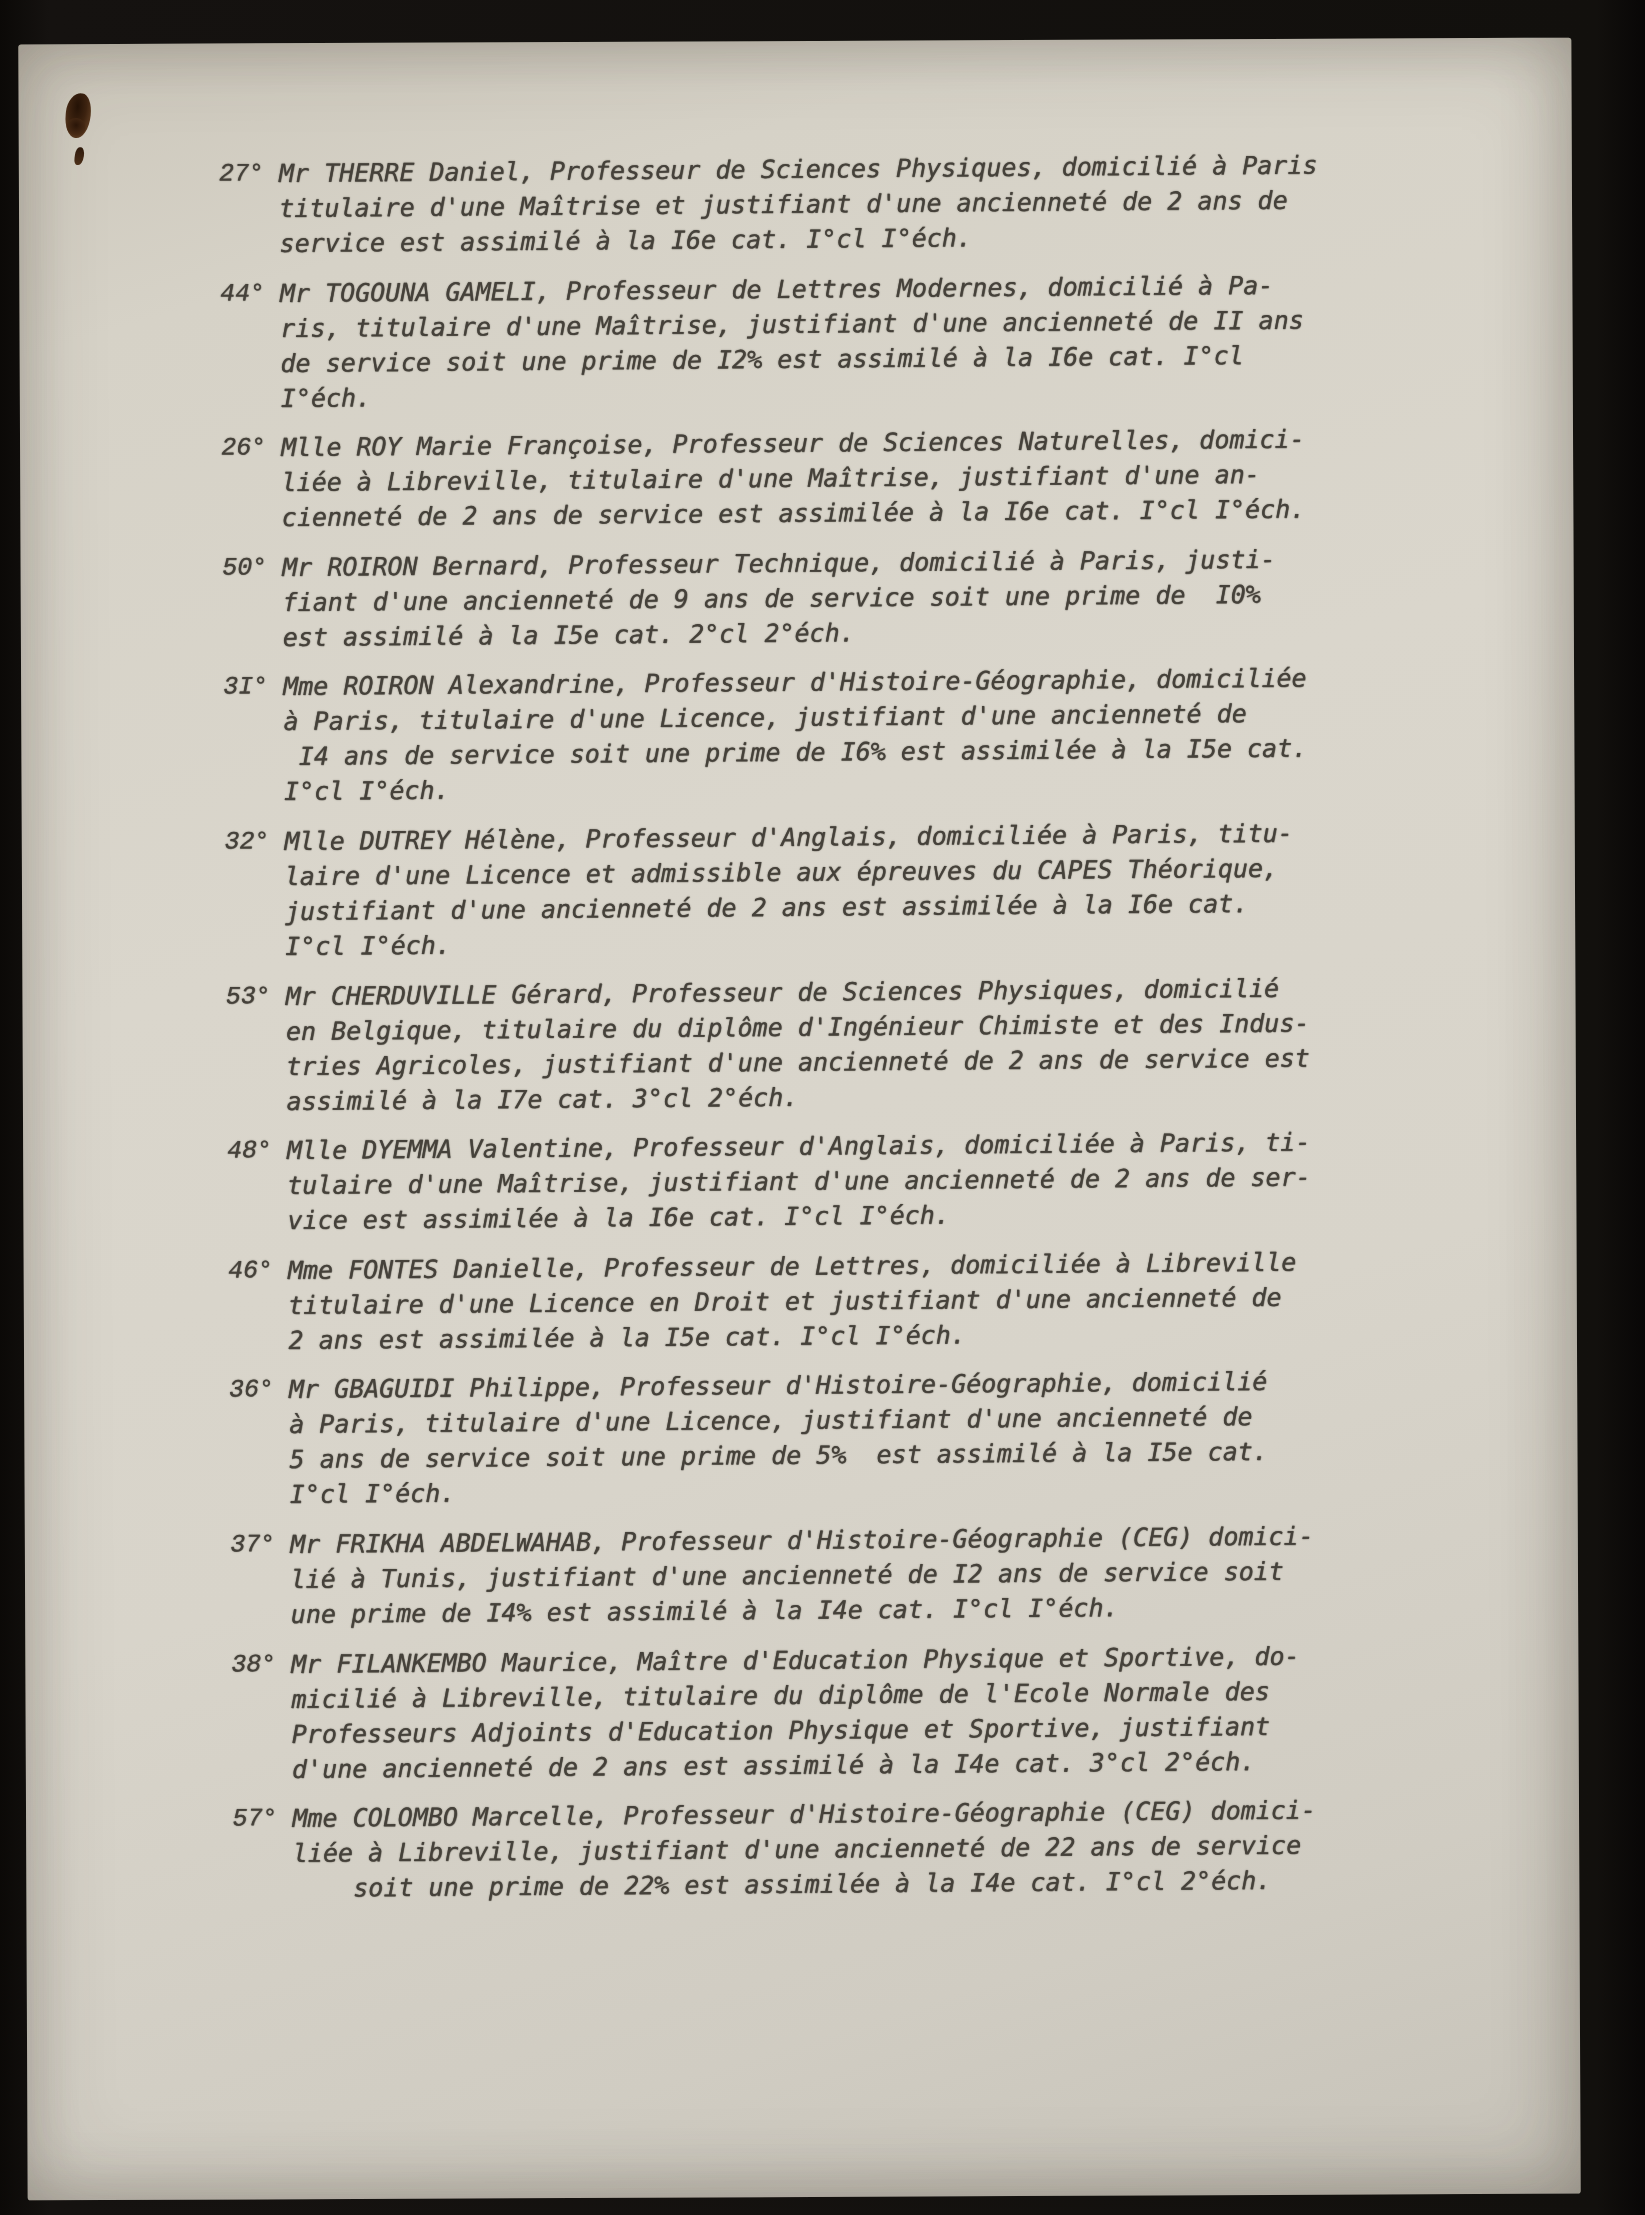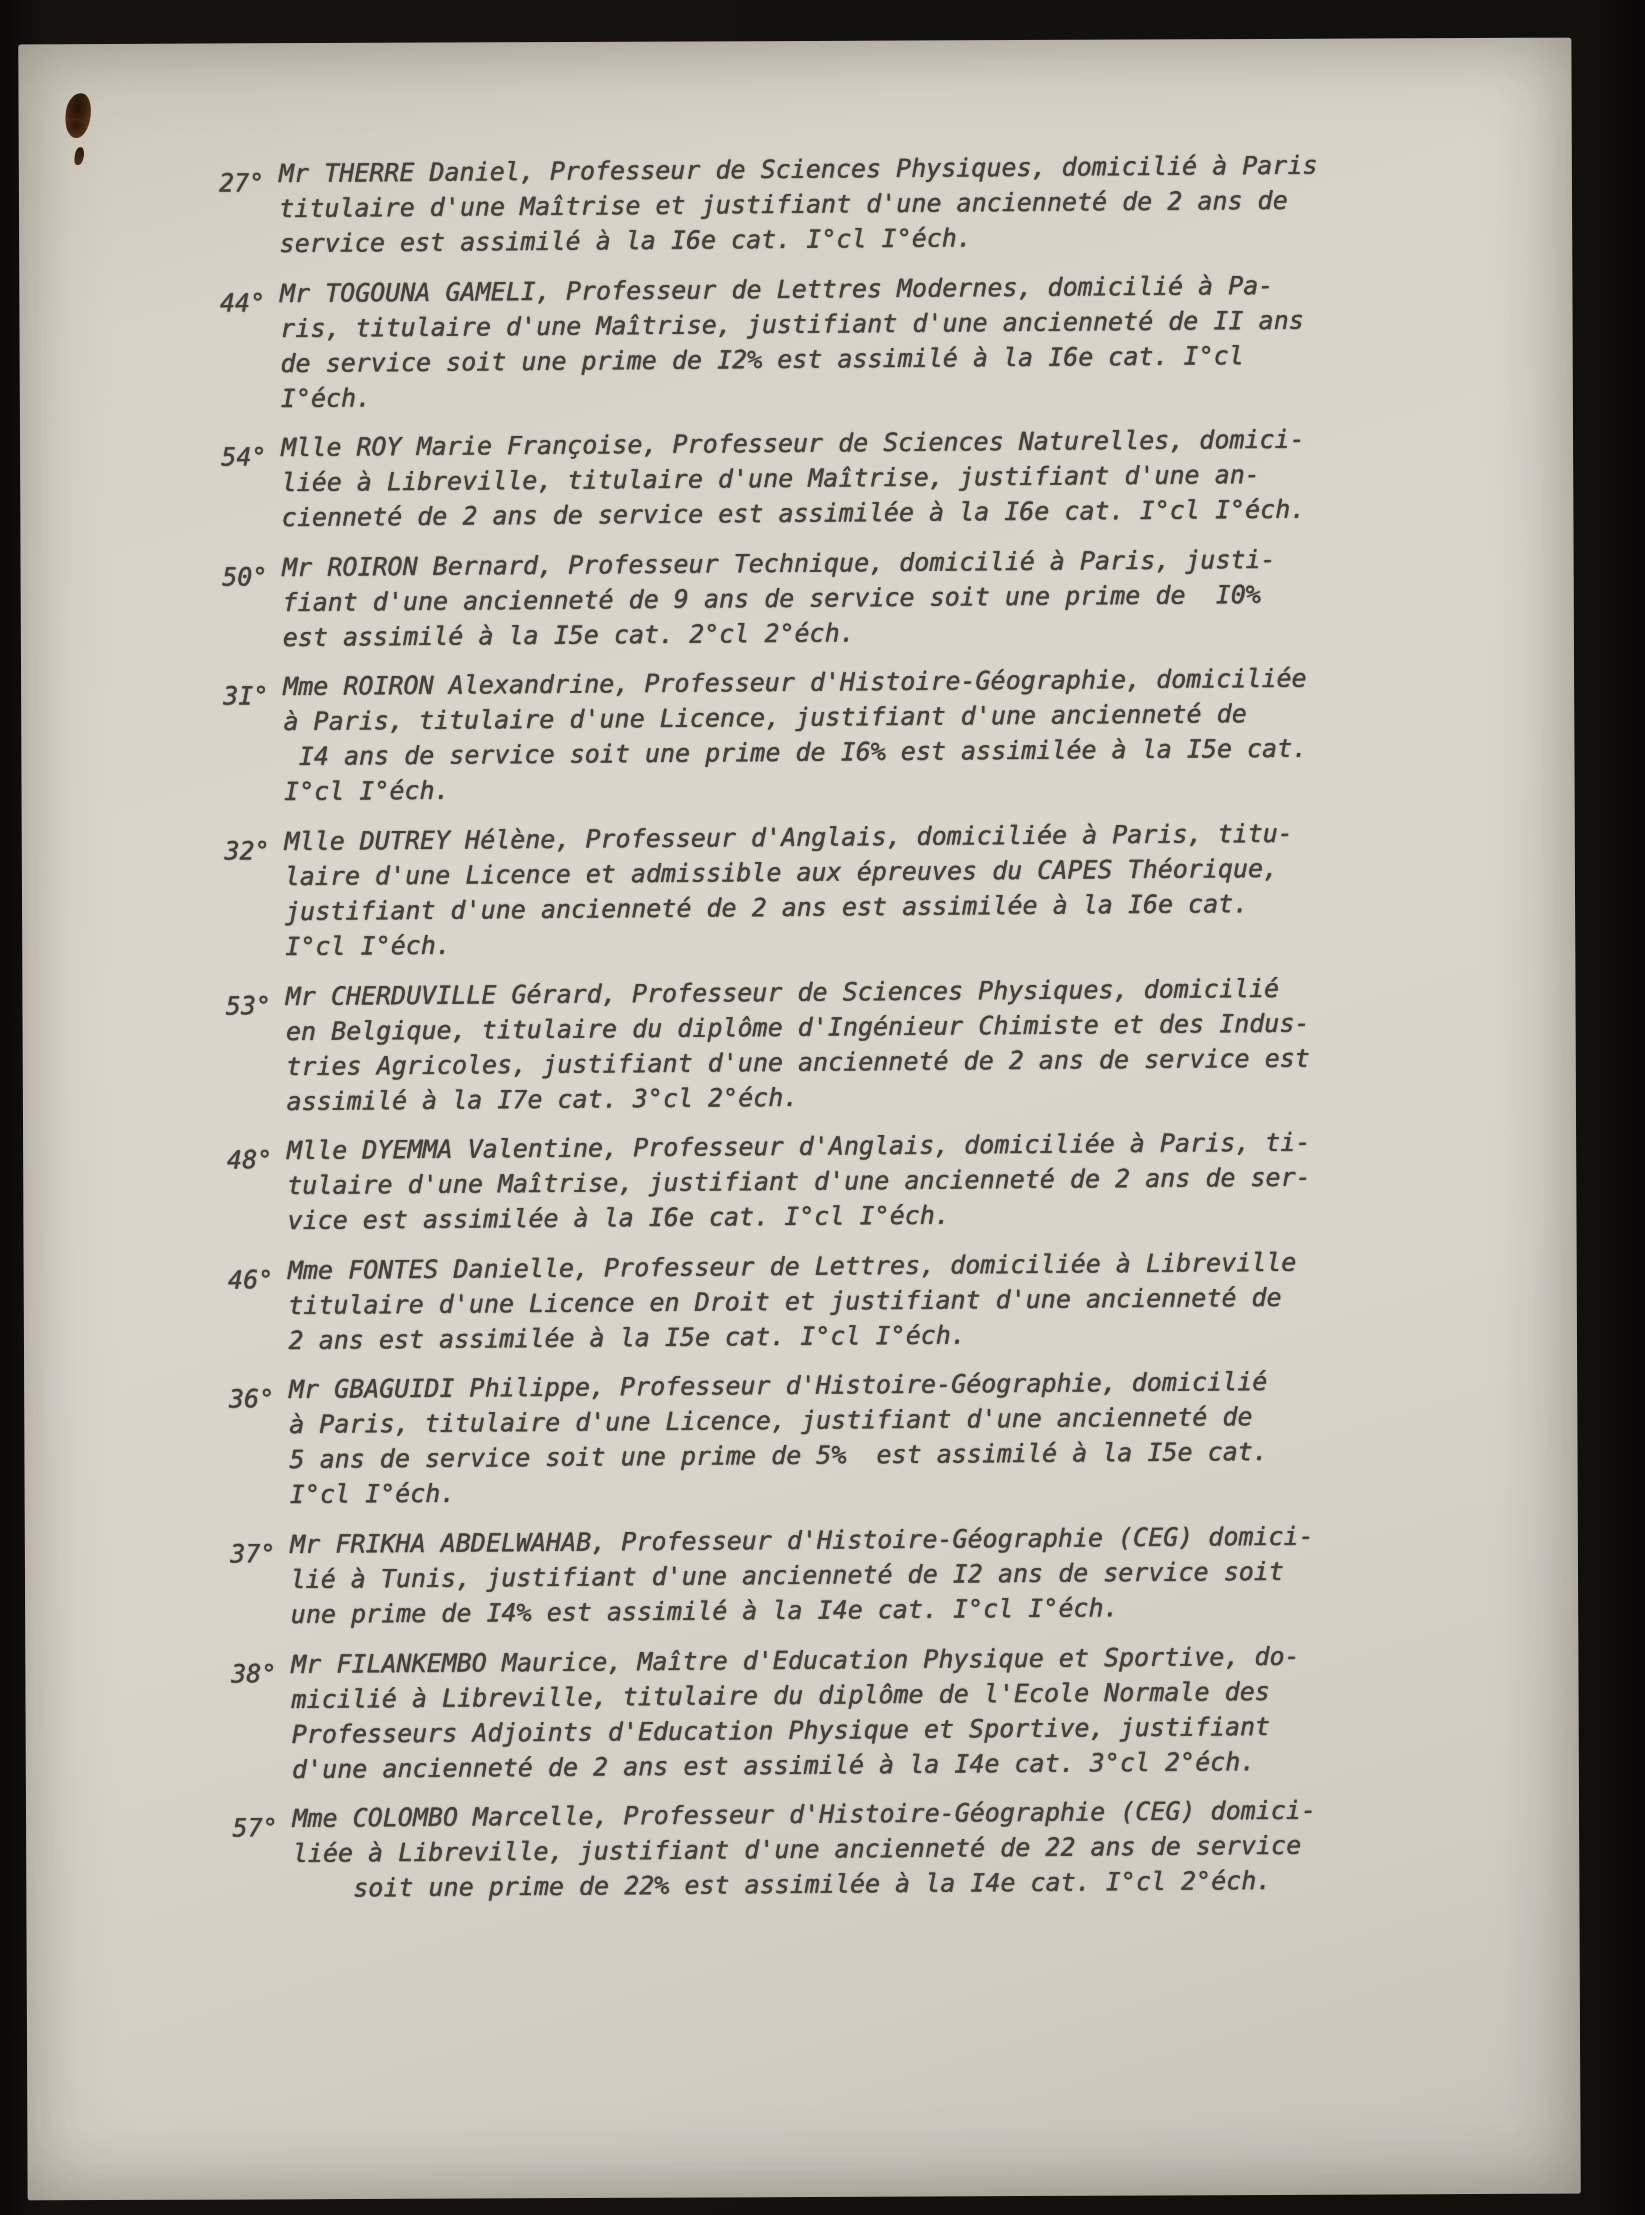--- a/index.html
+++ b/index.html
@@ -63,22 +63,23 @@
     line-height:35px;
     color:#45413a;
     text-shadow:0 0 1.3px rgba(69,65,57,.9), 0.4px 0.4px 0.6px rgba(69,65,57,.45);
   }
   .entry{
     position:relative;
     padding-left:60px;
     margin-bottom:14.6px;
   }
   .entry .num{
-    position:absolute;left:0;top:9px;
+    position:absolute;left:0;top:0;
     white-space:pre;
+    font-family:Liberation Mono, monospace;
   }
   .entry .line{
     white-space:pre;
   }
 </style>
 </head>
 <body>
 
 <div class="scan-bg"></div>
 
@@ -93,21 +94,21 @@
         <div class="line">service est assimilé à la I6e cat. I°cl I°éch.</div>
       </div>
       <div class="entry">
         <span class="num">44°</span>
         <div class="line">Mr TOGOUNA GAMELI, Professeur de Lettres Modernes, domicilié à Pa-</div>
         <div class="line">ris, titulaire d'une Maîtrise, justifiant d'une ancienneté de II ans</div>
         <div class="line">de service soit une prime de I2% est assimilé à la I6e cat. I°cl</div>
         <div class="line">I°éch.</div>
       </div>
       <div class="entry">
-        <span class="num">54°</span>
+        <span class="num">26°</span>
         <div class="line">Mlle ROY Marie Françoise, Professeur de Sciences Naturelles, domici-</div>
         <div class="line">liée à Libreville, titulaire d'une Maîtrise, justifiant d'une an-</div>
         <div class="line">cienneté de 2 ans de service est assimilée à la I6e cat. I°cl I°éch.</div>
       </div>
       <div class="entry">
         <span class="num">50°</span>
         <div class="line">Mr ROIRON Bernard, Professeur Technique, domicilié à Paris, justi-</div>
         <div class="line">fiant d'une ancienneté de 9 ans de service soit une prime de  I0%</div>
         <div class="line">est assimilé à la I5e cat. 2°cl 2°éch.</div>
       </div>

